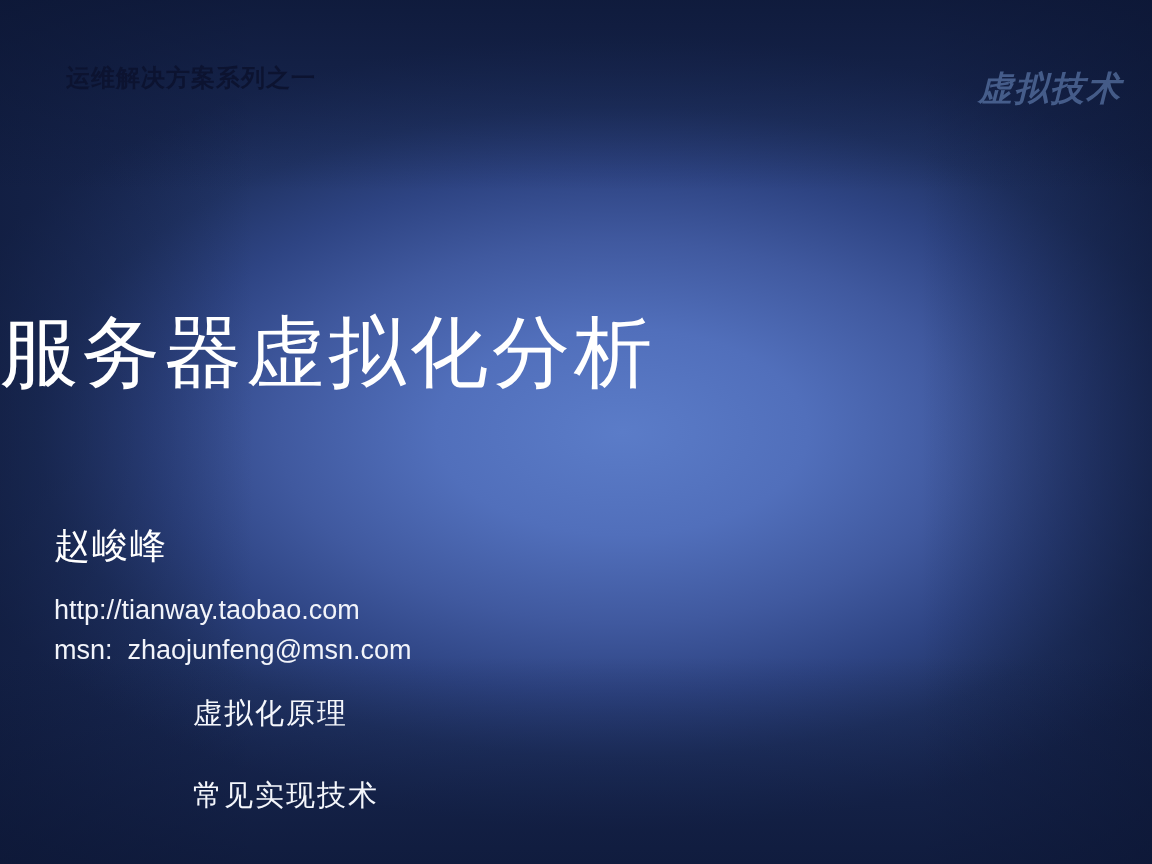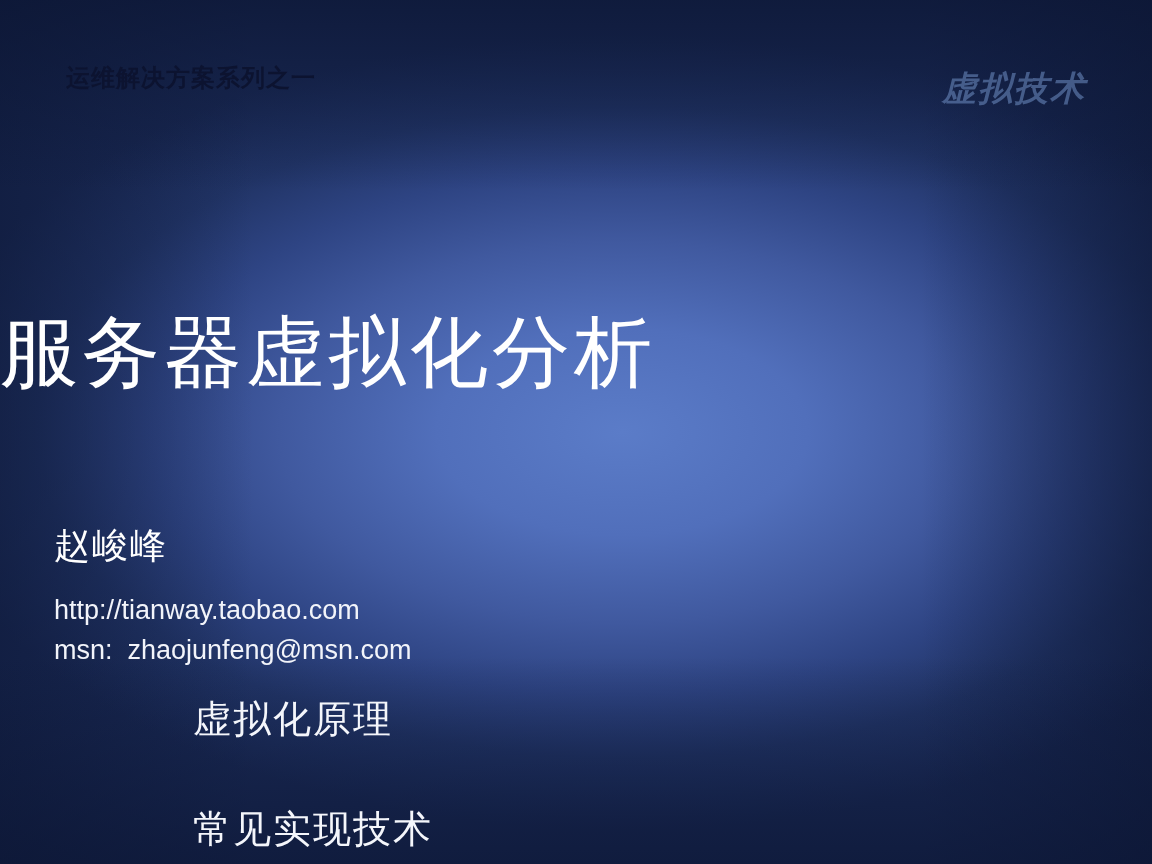--- a/index.html
+++ b/index.html
@@ -47,21 +47,21 @@
     font-family: "Liberation Serif", serif;
     font-weight: bold;
     font-size: 24px;
     letter-spacing: 1px;
     color: #0c1330;
     white-space: nowrap;
   }
 
   .watermark {
     position: absolute;
-    left: 942px;
+    left: 978px;
     top: 66px;
     font-family: Liberation Sans, sans-serif;
     font-style: italic;
     font-weight: bold;
     font-size: 34px;
     letter-spacing: 2px;
     color: #6f8fc4;
     opacity: 0.55;
     white-space: nowrap;
   }
@@ -101,27 +101,27 @@
     line-height: 40px;
     color: #f2f4fa;
     white-space: nowrap;
   }
   .contact div { white-space: pre; }
 
   .agenda-item {
     position: absolute;
     left: 193px;
     font-family: "Liberation Serif", serif;
-    font-size: 38px;
+    font-size: 29px;
     letter-spacing: 2px;
     color: #f4f6fb;
     white-space: nowrap;
   }
   .agenda-1 { top: 694px; }
-  .agenda-2 { top: 776px; margin-top: 28px; }
+  .agenda-2 { top: 776px; }
 </style>
 </head>
 <body>
 
 <div id="slide">
 
   <div class="vignette"></div>
 
   <div class="kicker">运维解决方案系列之一</div>
 

